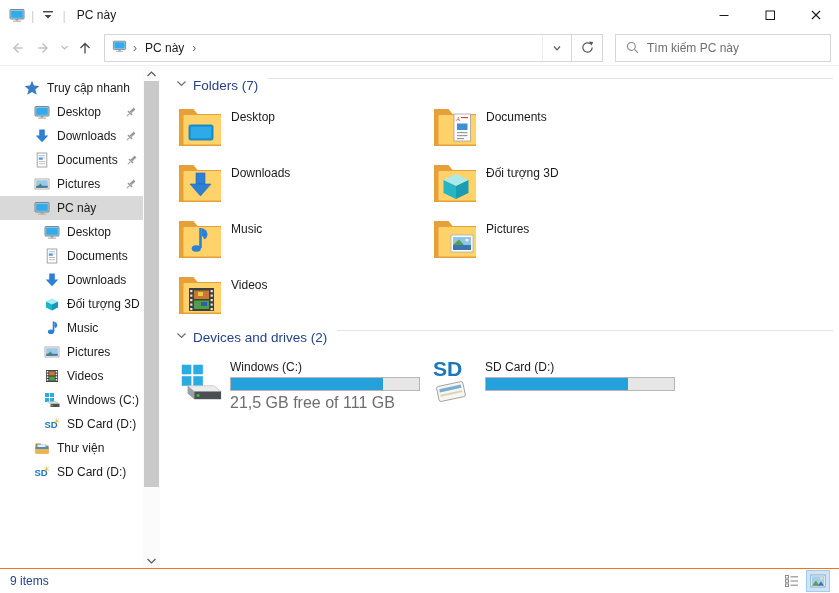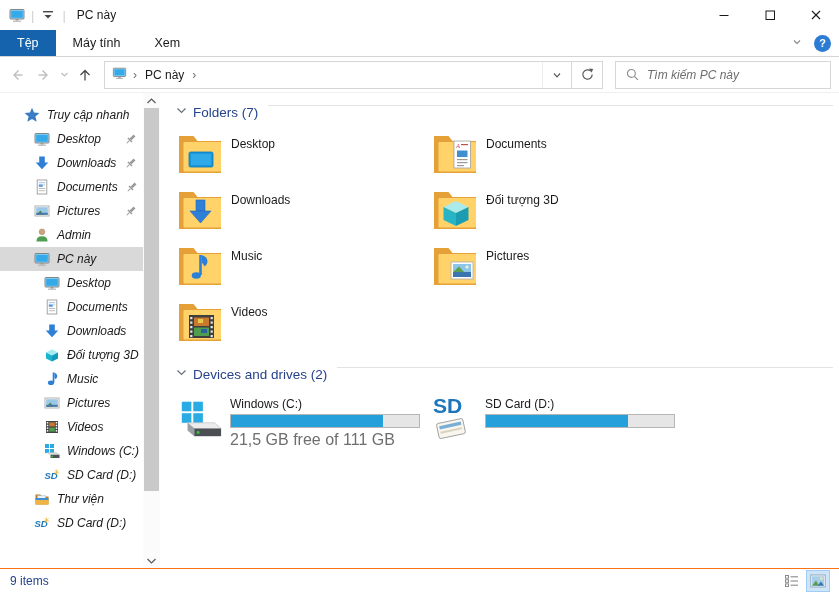--- a/index.html
+++ b/index.html
@@ -31,49 +31,49 @@
   .nav-btn.small{ width:16px; }
   .addressbox{ height:28px; border:1px solid #d6d6d6; display:flex; align-items:center; width:468px; margin-left:6px; background:#fff; }
   .crumbs{ display:flex; align-items:center; padding-left:7px; gap:4px; flex:1; }
   .crumb-sep{ color:#6e6e6e; font-size:12px; padding:0 2px; }
   .crumb{ font-size:12px; color:#1a1a1a; padding:0 2px; }
   .addr-chevron{ width:29px; height:100%; display:flex; align-items:center; justify-content:center; border-left:1px solid #ededed; }
   .refreshbox{ width:31px; height:28px; border:1px solid #d6d6d6; border-left:none; display:flex; align-items:center; justify-content:center; background:#fff; }
   .searchbox{ height:28px; border:1px solid #d6d6d6; flex:1; margin-left:12px; margin-right:2px;
               display:flex; align-items:center; background:#fff; }
   .searchbox svg{ margin:0 7px 0 9px; }
-  .searchbox input{ border:none; outline:none; flex:1; font-size:12px; font-family:inherit; color:#4c1d95; background:transparent;font-style:italic; }
+  .searchbox input{ border:none; outline:none; flex:1; font-size:12px; font-family:inherit; color:#4c1d95; background:transparent; }
   .searchbox input::placeholder{ color:#6e6e6e; opacity:1; }
 
   
   .bodyrow{ flex:1; display:flex; overflow:hidden; }
 
   
   .sidebar{ width:160px; display:flex; }
-  .side-items{ flex:1; padding-top:10px; overflow:hidden;font-style:italic; }
+  .side-items{ flex:1; padding-top:10px; overflow:hidden; }
   .side-item{ height:24px; display:flex; align-items:center; gap:7px; cursor:default; padding-right:2px; }
   .side-item.selected{ background:#d9d9d9; }
   .si-icon{ width:16px; height:16px; flex:0 0 16px; display:flex; align-items:center; justify-content:center; }
   .si-label{ white-space:nowrap; font-size:12px; }
   .pin{ margin-left:auto; margin-right:4px; display:flex; }
   .side-scroll{ width:17px; display:flex; flex-direction:column; background:#fbfbfb; }
   .scroll-arrow{ height:15px; display:flex; align-items:center; justify-content:center; }
   .scroll-track{ flex:1; position:relative; }
   .scroll-thumb{ position:absolute; left:1px; right:1px; top:0; height:86%; background:#c9c9c9; }
 
   
   .main{ flex:1; padding:12px 6px 0 16px; overflow:hidden; }
   .section-header{ display:flex; align-items:flex-start; gap:6px; height:20px; margin-bottom:8px; }
   .section-title{ color:#26428b; font-size:13.5px; white-space:nowrap; }
   .section-rule{ flex:1; height:1px; background:#e3e3e3; margin-left:4px; }
   .grid{ display:grid; grid-template-columns:255px auto; }
   .folder-item{ display:flex; height:56px; cursor:default; }
   .fi-icon{ width:48px; height:46px; flex:0 0 48px; }
   .fi-label{ margin-left:7px; margin-top:4px; font-size:12px; }
-  .drives-header{ margin-top:10px; }
+  .drives-header{ }
   .drive-item{ display:flex; height:56px; cursor:default; }
   .di-info{ margin-left:6px; padding-top:2px; }
   .di-name{ font-size:12px; margin-bottom:3px; }
   .di-bar{ width:190px; height:14px; border:1px solid #b6b6b6; background:#e6e6e6; }
   .di-fill{ height:100%; background:#26a0da; }
   .di-free{ margin-top:3px; font-size:16px; color:#6e6e6e; }
 
   
   .statusbar{ height:25px; border-top:1px solid #f97316; display:flex; align-items:center; padding:0 10px 0 10px; }
   .status-count{ font-size:12px; color:#26428b; }
@@ -117,35 +117,20 @@
       </span>
       <span class="win-btn">
         <svg width="14" height="14" viewBox="0 0 14 14">
             <line x1="3" y1="3" x2="11" y2="11" stroke="#1a1a1a" stroke-width="1.1"></line>
             <line x1="11" y1="3" x2="3" y2="11" stroke="#1a1a1a" stroke-width="1.1"></line>
           </svg>
       </span>
     </div>
   </div>
 
-  <div class="ribbon">
-    <div id="tabs" style="display:flex;">
-        <div class="tab active">Tệp</div>
-        <div class="tab">Máy tính</div>
-        <div class="tab">Xem</div>
-      </div>
-    <div class="ribbon-right">
-      <span>
-        <svg width="14" height="14" viewBox="0 0 14 14">
-            <path d="M4 5.5 L7 8.5 L10 5.5" fill="none" stroke="#8a8a8a" stroke-width="1.2"></path>
-          </svg>
-      </span>
-      <span class="help-circle">?</span>
-    </div>
-  </div>
 
   <div class="toolbar">
     <span class="nav-btn">
       <svg width="17" height="16" viewBox="0 0 17 16">
           <path d="M9.5 3.5 L5 8 L9.5 12.5" fill="none" stroke="#bdbdbd" stroke-width="1.4"></path>
           <line x1="5.2" y1="8" x2="13.5" y2="8" stroke="#bdbdbd" stroke-width="1.4"></line>
         </svg>
     </span>
     <span class="nav-btn">
       <svg width="17" height="16" viewBox="0 0 17 16">
@@ -284,30 +269,20 @@
     <span class="si-label">Pictures</span>
     <span class="pin">
               <svg width="13" height="13" viewBox="0 0 13 13">
                 <g transform="rotate(45 6.5 6.5)" fill="#9a9a9a">
                   <rect x="5.2" y="0.8" width="2.6" height="5.6"></rect>
                   <rect x="3.7" y="6.4" width="5.6" height="1.6"></rect>
                   <rect x="6" y="8" width="1" height="3.8"></rect>
                 </g>
               </svg>
             </span>
-  </div>
-          <div class="side-item" style="padding-left:34px;">
-    <span class="si-icon">
-              <svg width="16" height="16" viewBox="0 0 16 16">
-                <circle cx="8" cy="4.8" r="2.9" fill="#caa27e" stroke="#9a7a5a" stroke-width="0.4"></circle>
-                <path d="M2.4 14.6 q0-5.4 5.6-5.4 q5.6 0 5.6 5.4 z" fill="#4f9e50"></path>
-              </svg>
-            </span>
-    <span class="si-label">Admin</span>
-
   </div>
           <div class="side-item selected" style="padding-left:34px;">
     <span class="si-icon">
               <svg width="16" height="16" viewBox="0 0 16 16">
                 <rect x="1" y="2.5" width="14" height="9.5" rx="0.8" fill="#9ed7f2" stroke="#7a7a7a" stroke-width="0.9"></rect>
                 <rect x="2.2" y="3.7" width="11.6" height="7.1" fill="#35aae8"></rect>
                 <rect x="6.6" y="12" width="2.8" height="1.6" fill="#9a9a9a"></rect>
                 <rect x="4" y="13.6" width="8" height="1.2" fill="#b5b5b5"></rect>
               </svg>
             </span>

